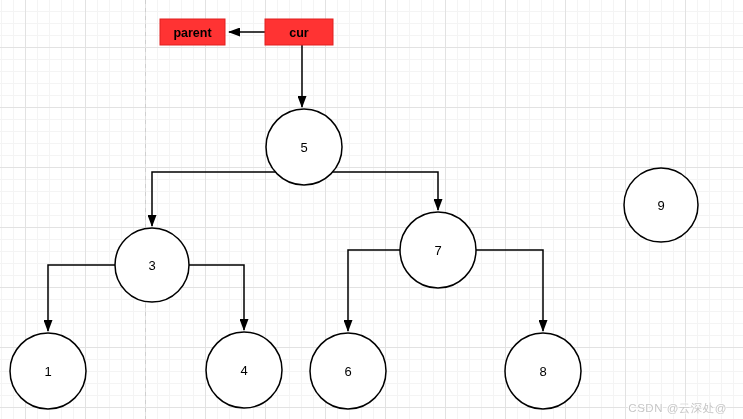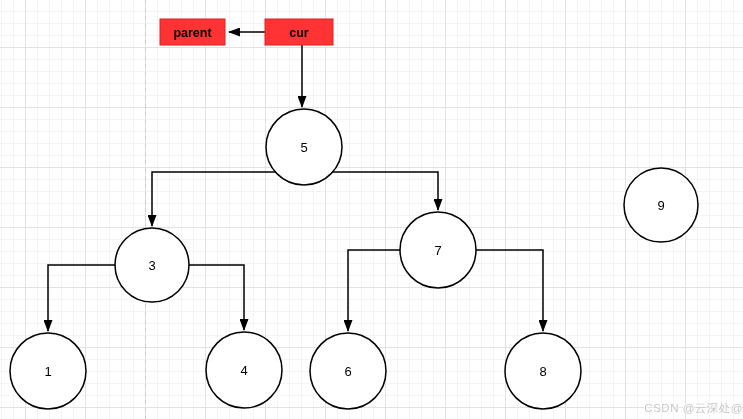--- a/index.html
+++ b/index.html
@@ -54,21 +54,21 @@
   .node-label {
     font-family: "Liberation Sans", sans-serif;
     font-size: 13px;
     font-weight: 400;
     fill: #000000;
     text-anchor: middle;
     dominant-baseline: central;
   }
   .watermark {
     position: absolute;
-    right: 0;
+    right: 16px;
     bottom: 3px;
     font-size: 11.5px;
     color: #c6c6c6;
     letter-spacing: 0.5px;
     text-shadow: 0 0 1px #ffffff, 1px 1px 0 #ffffff, -1px -1px 0 #ffffff;
     user-select: none;
   }
 </style>
 </head>
 <body>

